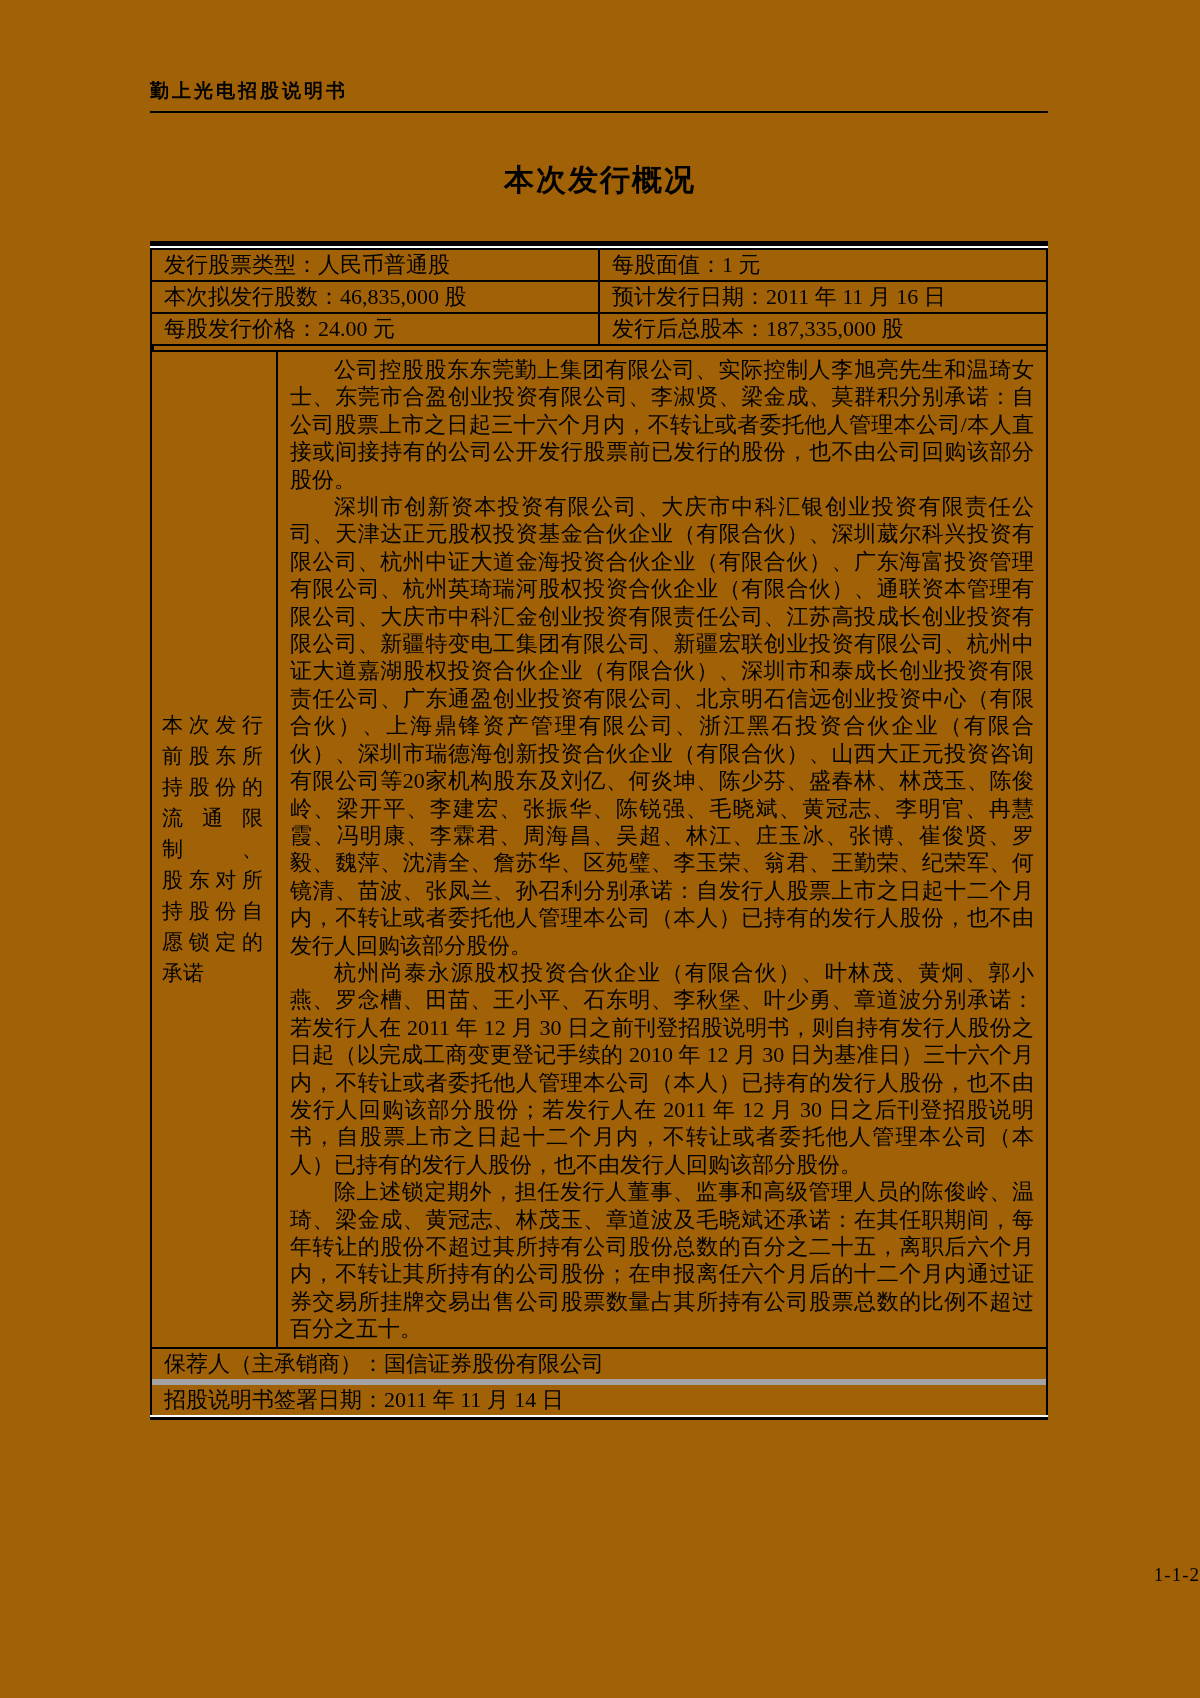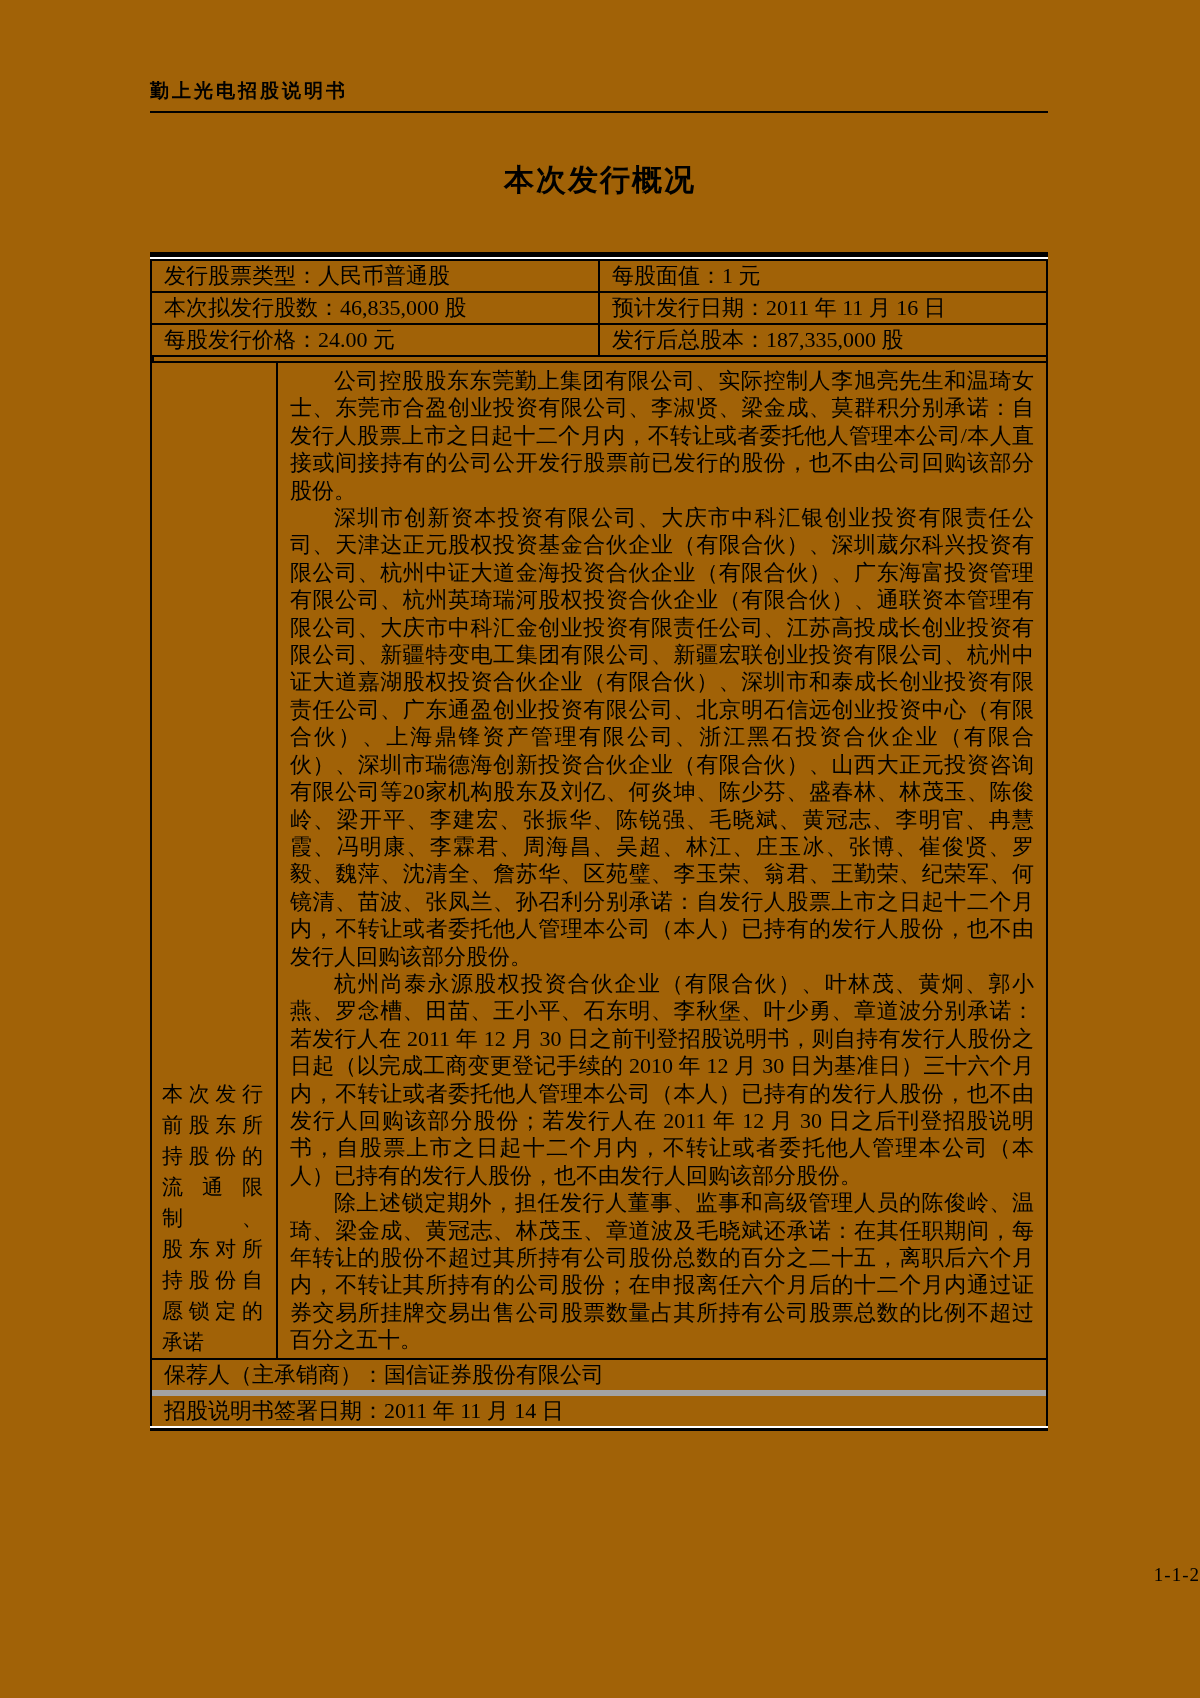--- a/index.html
+++ b/index.html
@@ -29,21 +29,21 @@
     position: absolute;
     left: 0; top: 160px;
     width: 100%;
     text-align: center;
     font-size: 30px;
     font-weight: bold;
     letter-spacing: 2px;
   }
   .issue-table {
     position: absolute;
-    left: 150px; top: 252px;
+    left: 150px; top: 241px;
     width: 898px;
     box-sizing: border-box;
   }
   .rule-thick { height: 5px; background: #000; }
   .rule-gap { height: 2px; background: #fff; }
   .rule-bottom { height: 3px; background: #000; }
   .tbl-body {
     border-top: 2px solid #000;
     border-left: 2px solid #000;
     border-right: 2px solid #000;
@@ -64,21 +64,21 @@
   .info-cell.right { border-left: 2px solid #000; }
   .lock-row {
     display: grid;
     grid-template-columns: 126px 1fr;
     border-bottom: 2px solid #000;
   }
   .lock-label {
     border-right: 2px solid #000;
     display: flex;
     flex-direction: column;
-    justify-content: flex-end;
+    justify-content: center;
     padding: 0 13px 0 10px;
     font-size: 21px;
     line-height: 31px;
   }
   .lock-label .vline { text-align: justify; text-align-last: justify; }
   .lock-label .vline:last-child { text-align-last: left; }
   .lock-content {
     padding: 4px 12px 4px 12px;
     font-size: 22px;
     line-height: 27.4px;
@@ -141,21 +141,21 @@
           <div class="vline">本次发行</div>
           <div class="vline">前股东所</div>
           <div class="vline">持股份的</div>
           <div class="vline">流通限制、</div>
           <div class="vline">股东对所</div>
           <div class="vline">持股份自</div>
           <div class="vline">愿锁定的</div>
           <div class="vline">承诺</div>
         </div>
         <div class="lock-content">
-          <p>公司控股股东东莞勤上集团有限公司、实际控制人李旭亮先生和温琦女士、东莞市合盈创业投资有限公司、李淑贤、梁金成、莫群积分别承诺：自发行人股票上市之日起十二个月内，不转让或者委托他人管理本公司/本人直接或间接持有的公司公开发行股票前已发行的股份，也不由公司回购该部分股份。</p>
+          <p>公司控股股东东莞勤上集团有限公司、实际控制人李旭亮先生和温琦女士、东莞市合盈创业投资有限公司、李淑贤、梁金成、莫群积分别承诺：自公司股票上市之日起三十六个月内，不转让或者委托他人管理本公司/本人直接或间接持有的公司公开发行股票前已发行的股份，也不由公司回购该部分股份。</p>
           <p>深圳市创新资本投资有限公司、大庆市中科汇银创业投资有限责任公司、天津达正元股权投资基金合伙企业（有限合伙）、深圳葳尔科兴投资有限公司、杭州中证大道金海投资合伙企业（有限合伙）、广东海富投资管理有限公司、杭州英琦瑞河股权投资合伙企业（有限合伙）、通联资本管理有限公司、大庆市中科汇金创业投资有限责任公司、江苏高投成长创业投资有限公司、新疆特变电工集团有限公司、新疆宏联创业投资有限公司、杭州中证大道嘉湖股权投资合伙企业（有限合伙）、深圳市和泰成长创业投资有限责任公司、广东通盈创业投资有限公司、北京明石信远创业投资中心（有限合伙）、上海鼎锋资产管理有限公司、浙江黑石投资合伙企业（有限合伙）、深圳市瑞德海创新投资合伙企业（有限合伙）、山西大正元投资咨询有限公司等20家机构股东及刘亿、何炎坤、陈少芬、盛春林、林茂玉、陈俊岭、梁开平、李建宏、张振华、陈锐强、毛晓斌、黄冠志、李明官、冉慧霞、冯明康、李霖君、周海昌、吴超、林江、庄玉冰、张博、崔俊贤、罗毅、魏萍、沈清全、詹苏华、区苑璧、李玉荣、翁君、王勤荣、纪荣军、何镜清、苗波、张凤兰、孙召利分别承诺：自发行人股票上市之日起十二个月内，不转让或者委托他人管理本公司（本人）已持有的发行人股份，也不由发行人回购该部分股份。</p>
           <p>杭州尚泰永源股权投资合伙企业（有限合伙）、叶林茂、黄炯、郭小燕、罗念槽、田苗、王小平、石东明、李秋堡、叶少勇、章道波分别承诺：若发行人在 2011 年 12 月 30 日之前刊登招股说明书，则自持有发行人股份之日起（以完成工商变更登记手续的 2010 年 12 月 30 日为基准日）三十六个月内，不转让或者委托他人管理本公司（本人）已持有的发行人股份，也不由发行人回购该部分股份；若发行人在 2011 年 12 月 30 日之后刊登招股说明书，自股票上市之日起十二个月内，不转让或者委托他人管理本公司（本人）已持有的发行人股份，也不由发行人回购该部分股份。</p>
           <p>除上述锁定期外，担任发行人董事、监事和高级管理人员的陈俊岭、温琦、梁金成、黄冠志、林茂玉、章道波及毛晓斌还承诺：在其任职期间，每年转让的股份不超过其所持有公司股份总数的百分之二十五，离职后六个月内，不转让其所持有的公司股份；在申报离任六个月后的十二个月内通过证券交易所挂牌交易出售公司股票数量占其所持有公司股票总数的比例不超过百分之五十。</p>
         </div>
       </div>
 
       <div class="full-row bordered">保荐人（主承销商）：国信证券股份有限公司</div>
       <div class="full-row">招股说明书签署日期：2011 年 11 月 14 日</div>
 
     </div>

